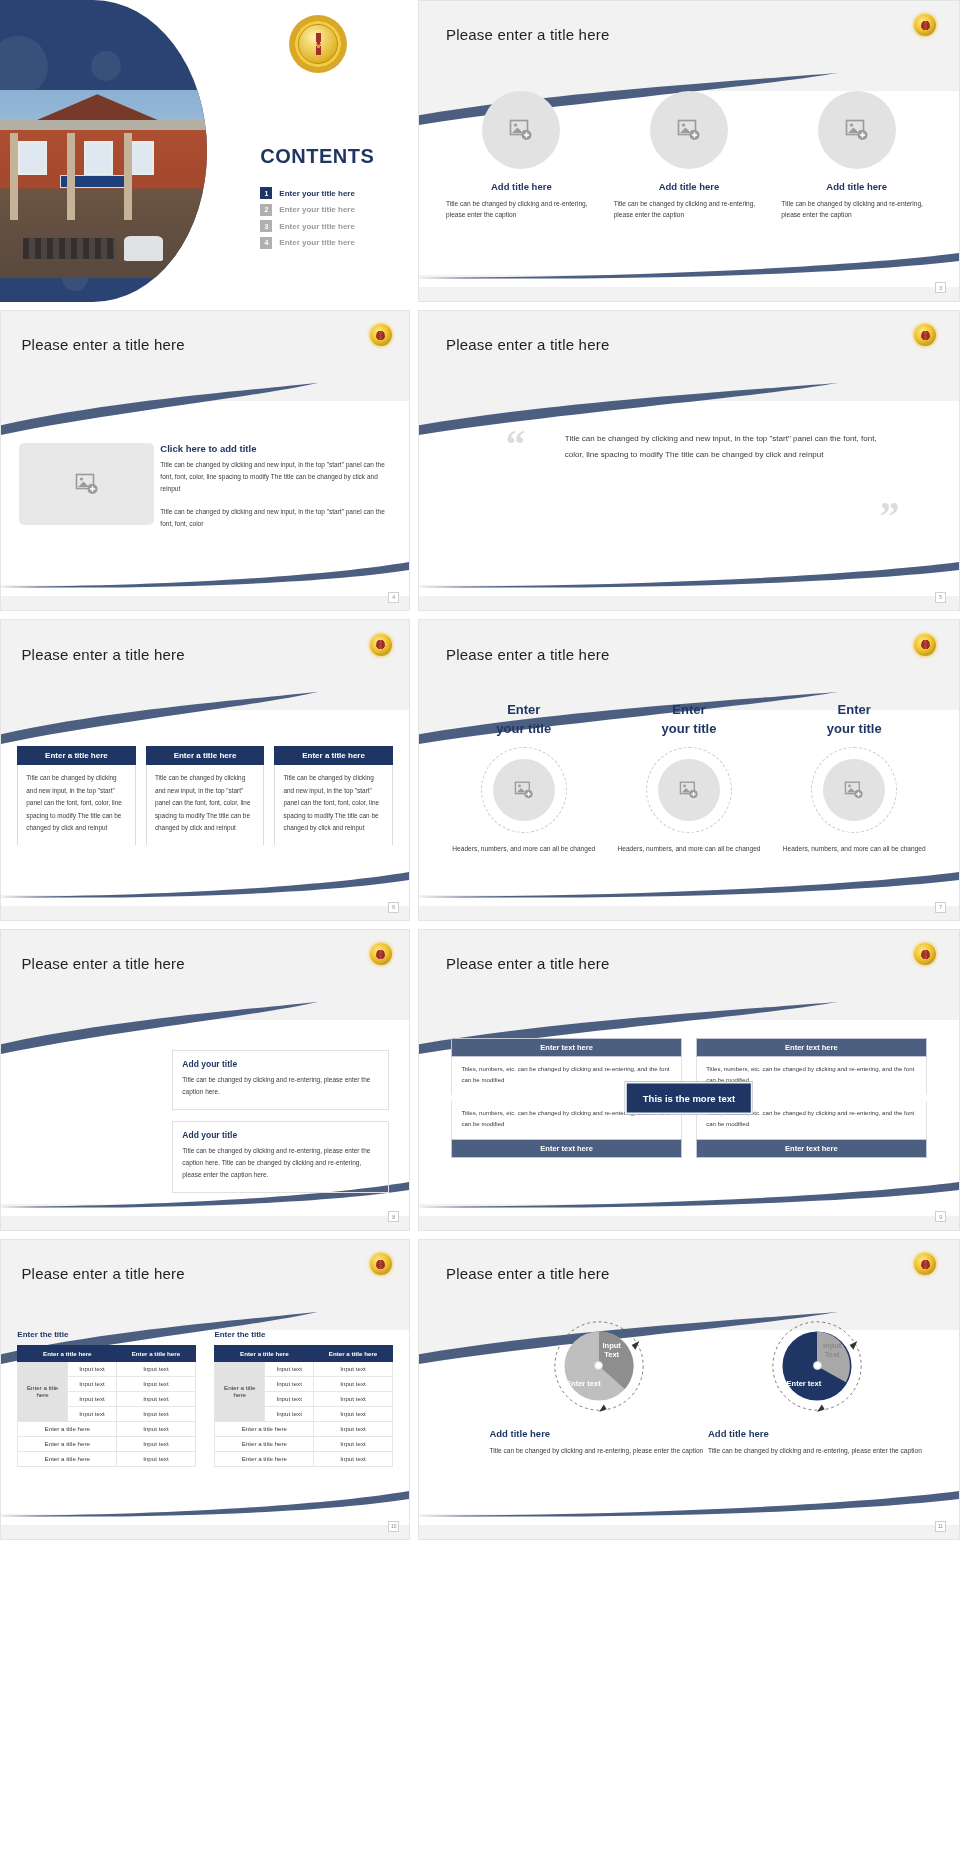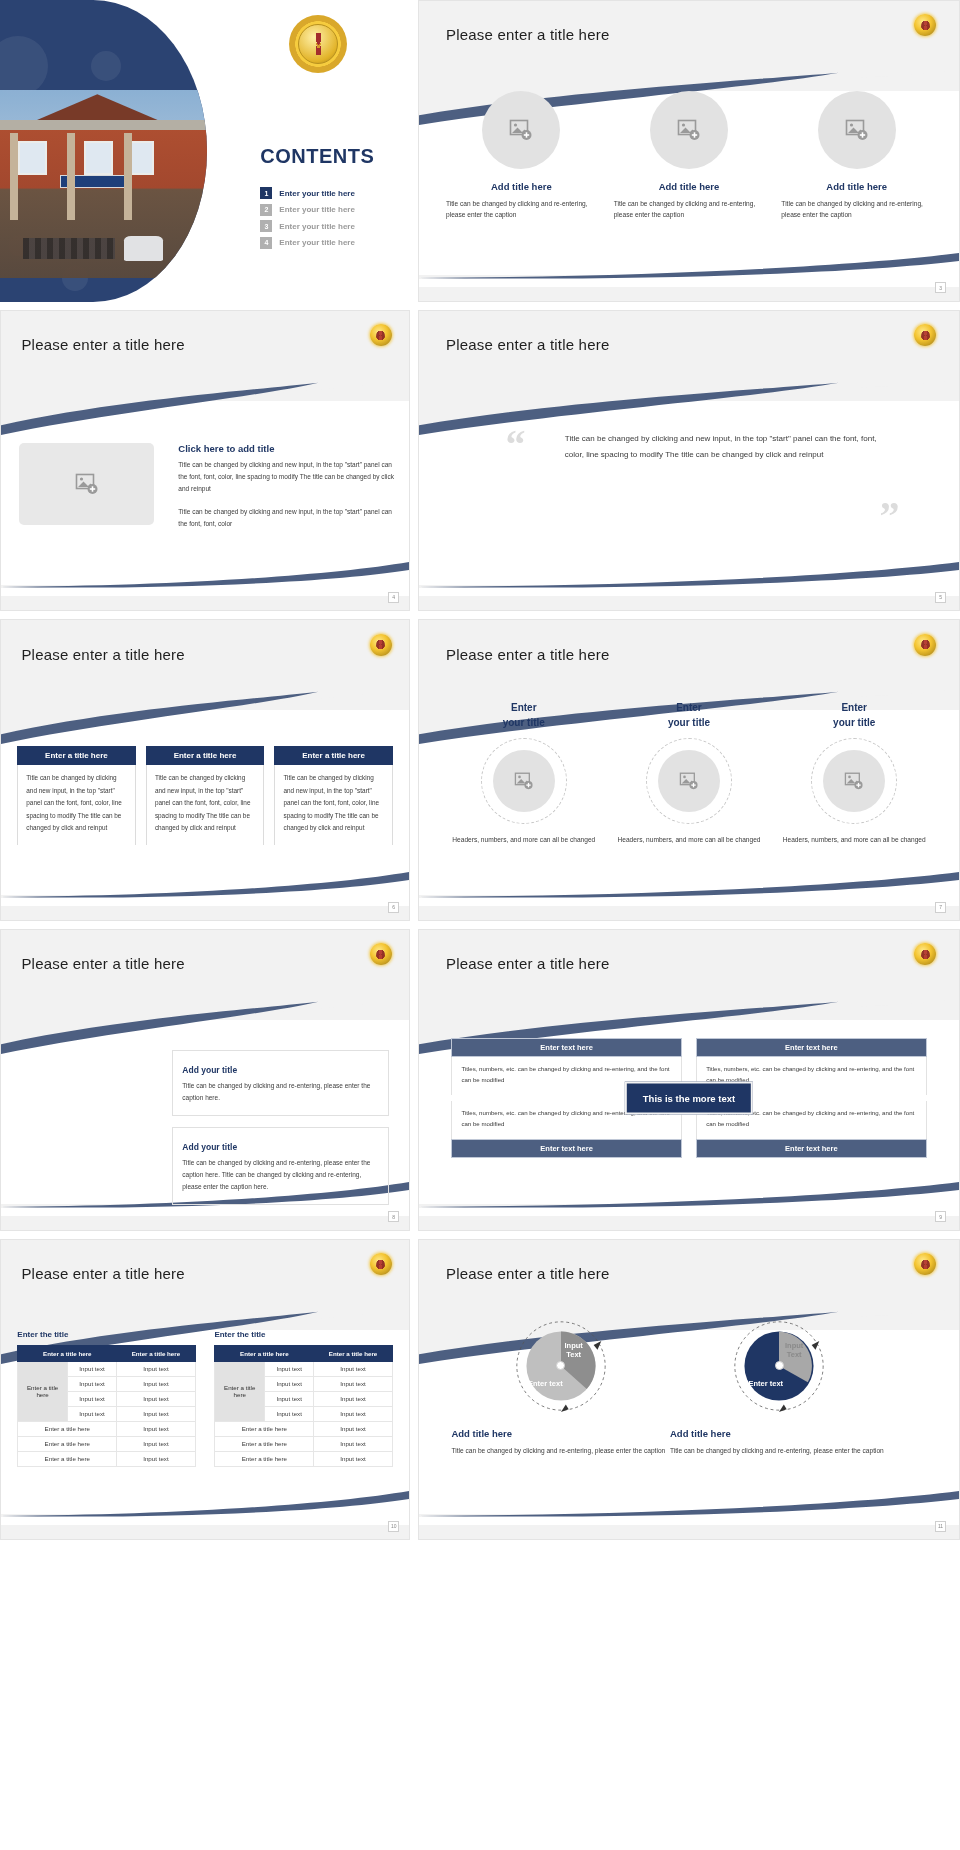--- a/index.html
+++ b/index.html
@@ -167,21 +167,21 @@
   .img-icon { display: block; }
 
   
   .s2-cols { position: absolute; left: 5%; top: 30%; width: 90%; display: flex; justify-content: space-between; z-index: 3; }
   .s2-col { width: 31%; display: flex; flex-direction: column; align-items: center; }
   .s2-col .ph-circle { width: 78px; height: 78px; }
   .s2-h { margin-top: 12px; font-size: 9.5px; font-weight: 700; color: #1f3664; }
   .s2-p { margin-top: 6px; font-size: 6.6px; line-height: 1.75; color: #3b3b3b; text-align: left; width: 100%; }
 
   
-  .s4-wrap { position: absolute; left: 4.5%; top: 44%; width: 92%; display: flex; gap: 24px; z-index: 3; }
+  .s4-wrap { position: absolute; left: 4.5%; top: 44%; width: 92%; display: flex; gap: 6px; z-index: 3; }
   .s4-img { width: 135px; height: 82px; }
   .s4-txt { flex: 1; }
   .s4-h { font-size: 9.5px; font-weight: 700; color: #1f3664; margin-bottom: 5px; }
   .s4-p { font-size: 6.5px; line-height: 1.85; color: #3b3b3b; }
   .s4-p.second { margin-top: 11px; }
 
   
   .q-mark {
     position: absolute; font-family: "Liberation Serif", serif;
     font-size: 40px; color: #dcdcdc; font-weight: 700; line-height: 1; z-index: 2;
@@ -201,35 +201,35 @@
     font-size: 8px; font-weight: 700; padding: 5px 0;
   }
   .s6-body {
     border-left: 1px solid #dcdcdc; border-right: 1px solid #dcdcdc;
     padding: 7px 8px 10px; font-size: 6.4px; line-height: 1.95; color: #3b3b3b;
   }
 
   
   .s7-cols { position: absolute; left: 5%; top: 22%; width: 90%; display: flex; justify-content: space-between; z-index: 3; }
   .s7-col { width: 32%; display: flex; flex-direction: column; align-items: center; position: relative; }
-  .s7-t { font-size: 10px; font-weight: 700; color: #1f3664; text-align: center; line-height: 1.45; }
+  .s7-t { font-size: 13px; font-weight: 700; color: #1f3664; text-align: center; line-height: 1.45; }
   .s7-ring {
     margin-top: 8px; width: 86px; height: 86px; border-radius: 50%;
     border: 1px dashed #c8c8c8;
     display: flex; align-items: center; justify-content: center;
   }
   .s7-ring .ph-circle { width: 62px; height: 62px; }
   .s7-cap { margin-top: 10px; font-size: 6.6px; line-height: 1.95; color: #3b3b3b; text-align: center; }
 
   
   .s8-left { position: absolute; left: 5%; top: 42%; width: 34%; z-index: 3; }
   .s8-title { font-size: 16px; font-weight: 700; color: #1f3664; margin-bottom: 8px; }
   .s8-p { font-size: 6.6px; line-height: 2; color: #3b3b3b; }
   .s8-right { position: absolute; left: 42%; top: 40%; width: 53%; z-index: 3; }
-  .s8-card { border: 1px solid #e0e0e0; padding: 14px 9px 10px; margin-bottom: 11px; }
+  .s8-card { border: 1px solid #e0e0e0; padding: 8px 9px 10px; margin-bottom: 11px; }
   .s8-ch { font-size: 8.5px; font-weight: 700; color: #1f3664; margin-bottom: 5px; }
   .s8-cp { font-size: 6.5px; line-height: 1.9; color: #3b3b3b; }
 
   
   .s9-grid { position: absolute; left: 6%; top: 36%; width: 88%; z-index: 3; }
   .s9-row { display: flex; justify-content: space-between; }
   .s9-cell { width: 48.5%; }
   .s9-bar {
     background: #4d5f81; color: #fff; text-align: center;
     font-size: 7.5px; font-weight: 700; padding: 4px 0;
@@ -257,21 +257,21 @@
   table.tbl th {
     background: #1f3664; color: #fff; font-weight: 700; padding: 4px 2px;
     text-align: center; border: 1px solid #1f3664;
   }
   table.tbl td {
     border: 1px solid #e6e6e6; padding: 3.5px 2px; text-align: center; color: #3b3b3b;
   }
   table.tbl td.rowhead { background: #e2e2e2; font-weight: 400; color: #2f2f2f; width: 28%; }
 
   
-  .s11-wrap { position: absolute; left: 6%; top: 26%; width: 88%; display: flex; justify-content: flex-start; z-index: 3; }
+  .s11-wrap { position: absolute; left: 6%; top: 26%; width: 88%; display: flex; justify-content: flex-end; z-index: 3; }
   .s11-col { width: 46%; display: flex; flex-direction: column; align-items: center; }
   .donut { position: relative; width: 96px; height: 96px; }
   .donut .hub {
     position: absolute; left: 50%; top: 50%; width: 9px; height: 9px;
     margin: -4.5px 0 0 -4.5px; border-radius: 50%; background: #fff;
     border: 1px solid #d0d0d0; z-index: 3;
   }
   .donut .lbl-in {
     position: absolute; z-index: 4; font-size: 7.5px; font-weight: 700;
     color: #fff; text-align: center; line-height: 1.3;

